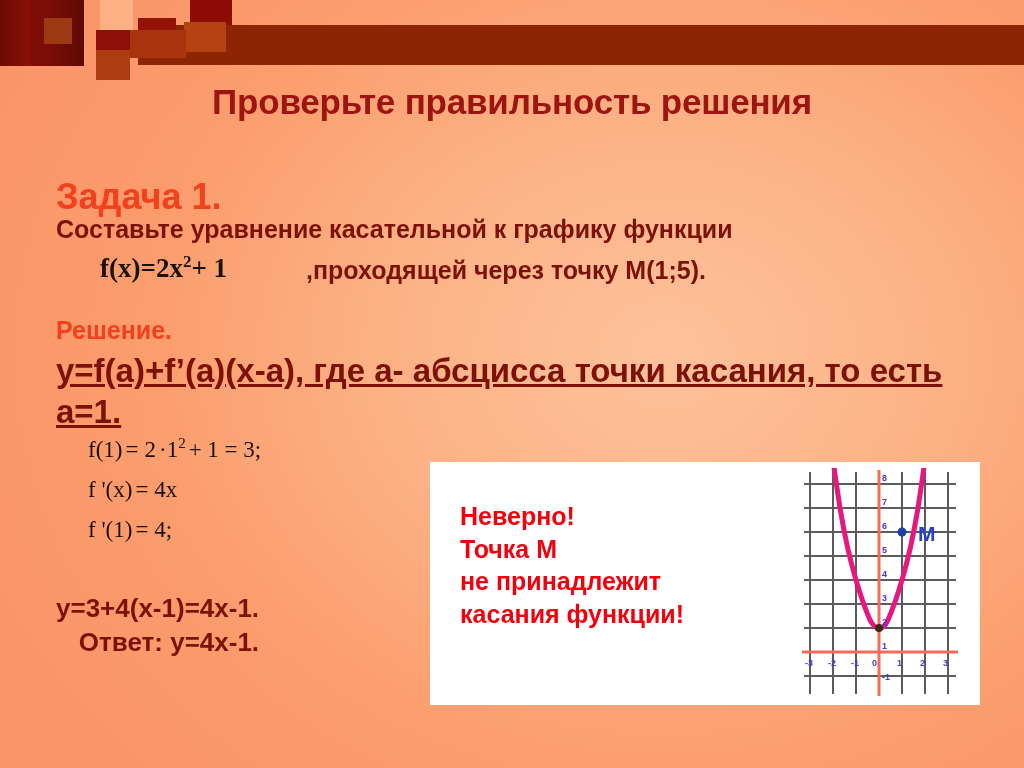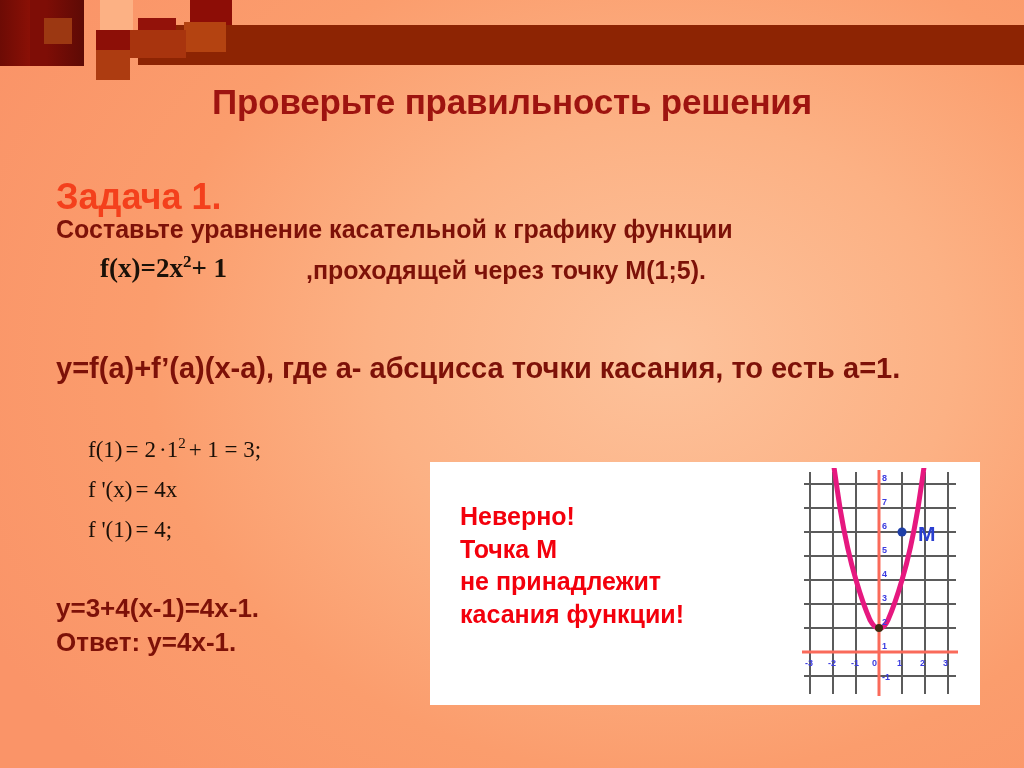--- a/index.html
+++ b/index.html
@@ -59,34 +59,34 @@
   .task-text2{
     position:absolute;left:278px;top:256px;
     color:#7d1108;font-size:25px;font-weight:bold;margin-left:28px;
   }
   .sol-label{
     position:absolute;left:56px;top:316px;
     color:#f4401c;font-size:25px;font-weight:bold;
   }
   .sol-text{
     position:absolute;left:56px;top:350px;width:900px;
-    color:#7d1108;font-size:29px;font-weight:bold;line-height:1.25;
+    color:#7d1108;font-size:33px;font-weight:bold;line-height:1.25;text-decoration:underline;
   }
 
   .mathblock{position:absolute;left:88px;top:436px;}
   .mathline{
     color:#1a1008;font-family:"Liberation Serif", serif;
     font-size:23px;line-height:1.0;margin-bottom:17px;white-space:nowrap;
   }
   .mathline .sup{font-size:15px;vertical-align:super;}
   .mathline .op{padding:0 3px;}
 
   .answer{
     position:absolute;left:56px;top:592px;
-    color:#7d1108;font-size:26px;font-weight:bold;line-height:1.3;
+    color:#7d1108;font-size:26px;font-weight:bold;line-height:1.3;text-align:right;
   }
 
   
   .panel{
     position:absolute;left:430px;top:462px;width:550px;height:243px;
     background:#ffffff;
   }
   .panel-msg{
     position:absolute;left:30px;top:38px;
     color:#f3000c;font-size:25px;font-weight:bold;line-height:1.30;
@@ -126,20 +126,21 @@
 
   <div class="task-label">Задача 1.</div>
   <div class="task-text">Составьте уравнение касательной к графику функции</div>
 
   <div class="formula-inline">
     <span>f(x)</span><span class="op">=</span><span>2x</span><span class="sup">2</span><span class="op">+ 1</span>
   </div>
 
   <div class="task-text2">,проходящей через точку М(1;5).</div>
 
+  <div class="sol-label">Решение.</div>
   <div class="sol-text">y=f(a)+f’(a)(x-a), где a- абсцисса точки касания, то есть a=1.</div>
 
   <div class="mathblock">
     <div class="mathline">
       <span>f(1)</span><span class="op">=</span><span class="op">2</span><span>·</span><span>1</span><span class="sup">2</span><span class="op">+ 1 = 3;</span>
     </div>
     <div class="mathline">
       <span>f '(x)</span><span class="op">=</span><span class="op">4x</span>
     </div>
     <div class="mathline">

